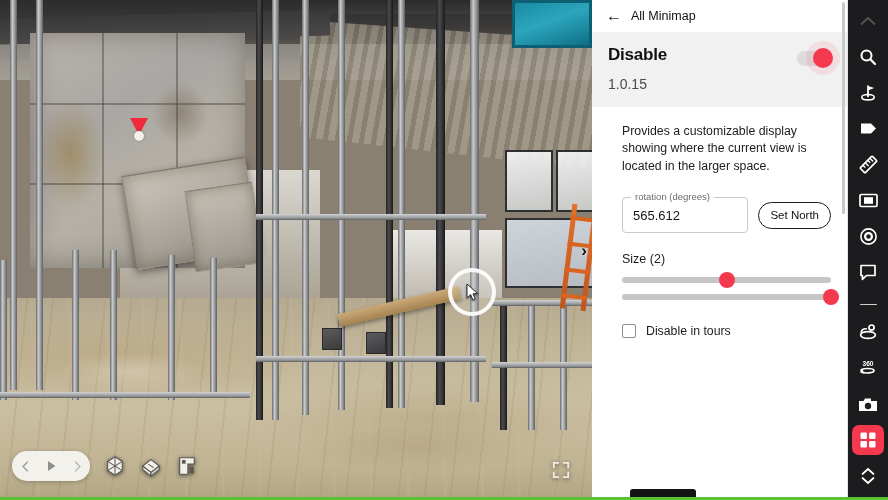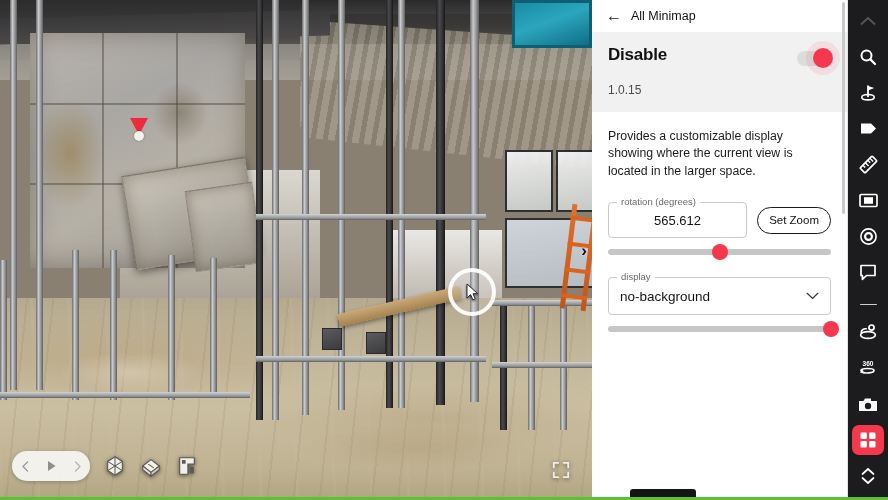--- a/index.html
+++ b/index.html
@@ -217,45 +217,45 @@
     padding:0 14px;
   }
   #back-arrow { font-size:16px; color:#1d1d1f; line-height:1; cursor:pointer; }
   #all-plugins-label { font-size:12.5px; color:#111; }
 
   #plugin-card {
     background:#f1f1f1; padding:13px 16px 15px 16px;
     display:flex; align-items:flex-start; justify-content:space-between;
   }
   #plugin-name { font-size:17px; font-weight:bold; color:#111; letter-spacing:-.2px; }
-  #plugin-version { font-size:12px; color:#4a4a4a; margin-top:18px; }
+  #plugin-version { font-size:14px; color:#4a4a4a; margin-top:11px; }
   .switch {
     width:34px; height:15px; border-radius:8px; background:#dcdcdc;
     position:relative; margin-top:6px; cursor:pointer;
   }
   .switch .thumb {
     position:absolute; right:-2px; top:-3px; width:20px; height:20px; border-radius:50%;
     background:#f4394f; box-shadow:0 0 0 7px rgba(244,57,79,.10);
   }
 
-  #panel-body { padding: 16px 16px 0 16px; }
+  #panel-body { padding: 16px 16px 0 16px; margin-left: 14px; }
   #plugin-desc { font-size:12.3px; line-height:1.42; color:#1c1c1e; }
 
   .field {
     position:relative; margin-top:22px;
     border:1px solid #c9c9c9; border-radius:4px;
     height:36px; display:flex; align-items:center; padding:0 10px;
   }
   .field .legend {
     position:absolute; top:-7px; left:8px; background:#fff; padding:0 4px;
     font-size:9.5px; color:#6b6b6b;
   }
   .field .value { font-size:13px; color:#151515; }
   .row-inline { display:flex; align-items:center; gap:10px; }
-  #rotation-field { flex:1; margin-top:22px;justify-content:center; }
+  #rotation-field { flex:1; margin-top:22px; }
   #set-north-btn {
     margin-top:22px;
     border:1.6px solid #1b1b1b; border-radius:14px;
     padding:5px 11px; font-size:11.5px; color:#111; background:#fff;
     cursor:pointer; white-space:nowrap; height:27px; line-height:15px;
   }
 
   .slider-label { font-size:12.5px; color:#1c1c1e; margin-top:19px; }
   .slider {
     position:relative; height:6px; border-radius:3px; background:#c6c6c6;
@@ -462,40 +462,38 @@
 
   <div id="panel-body">
 
     <div id="plugin-desc">Provides a customizable display showing where the current view is located in the larger space.</div>
 
     <div class="row-inline">
       <div class="field" id="rotation-field">
         <span class="legend">rotation (degrees)</span>
         <span class="value">565.612</span>
       </div>
-      <button id="set-north-btn">Set Zoom</button>
-    </div>
-
+      <button id="set-north-btn">Set North</button>
+    </div>
+
+    <div class="slider-label">Size (2)</div>
     <div class="slider">
       <div class="thumb" id="size-thumb" style="left: 50%;"></div>
     </div>
 
-    <div class="select">
-      <span class="legend">display</span>
-      <span class="value">no-background</span>
-      <svg class="chev" viewBox="0 0 14 9">
-        <path d="M1 1.5 L7 7.2 L13 1.5" fill="none" stroke="#3a3a3a" stroke-width="1.5" stroke-linecap="round"></path>
-      </svg>
-    </div>
 
 
     <div class="slider">
       <div class="thumb" id="zoom-thumb" style="left: 100%;"></div>
     </div>
 
+    <div id="checkbox-row">
+      <div class="checkbox"></div>
+      <span id="checkbox-label">Disable in tours</span>
+    </div>
   </div>
 
   <div id="panel-footer-btn"></div>
   <div id="panel-scrollbar"></div>
 </div>
 
 <div id="toolbar">
 
   <div class="tb muted">
     <svg width="16" height="10" viewBox="0 0 16 10">

